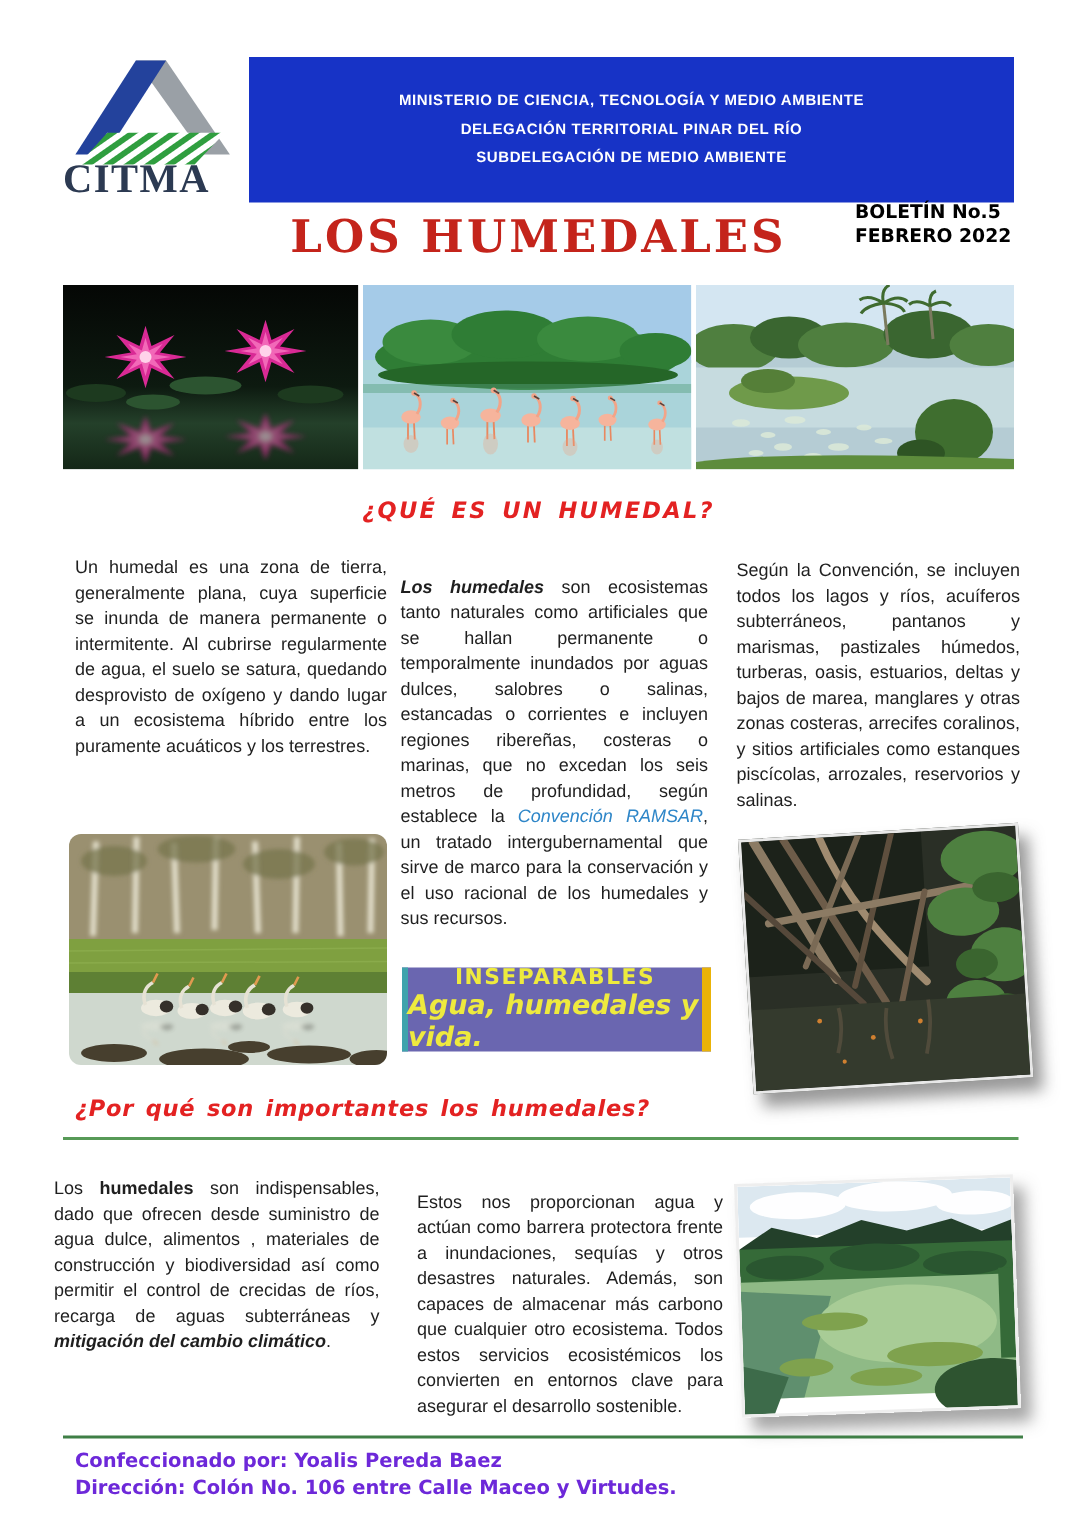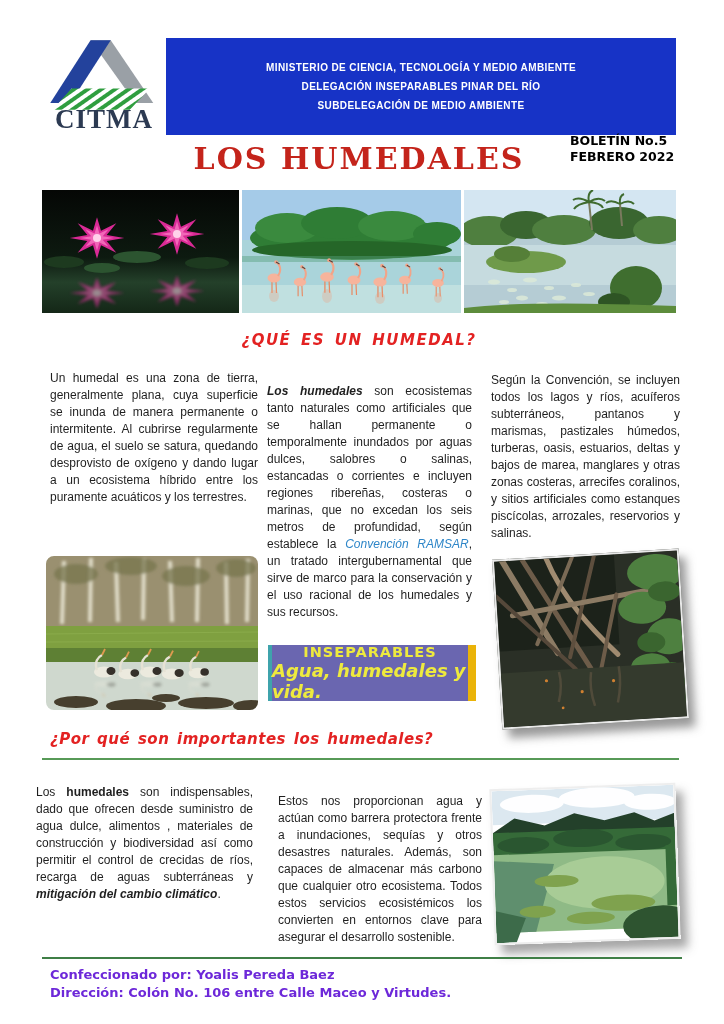--- a/index.html
+++ b/index.html
@@ -1,20 +1,20 @@
 <!DOCTYPE html>
 <html><head>
 <meta charset="utf-8">
 <style>
   html,body{margin:0;padding:0;background:#ffffff;}
   .page{position:relative;width:724px;height:1024px;background:#ffffff;overflow:hidden;
         font-family:"Liberation Sans",sans-serif;}
 
   
-  .logo-box{position:absolute;left:42px;top:36px;width:124px;height:116px;background:#fff;text-align:center;}
+  .logo-box{position:absolute;left:42px;top:36px;width:124px;height:116px;background:#fff;text-align:left;}
   .logo-box svg{display:block;margin:2px auto 0 auto;}
   .citma-label{font-family:"Liberation Serif",serif;font-weight:bold;font-size:27px;color:#2c3a52;
                letter-spacing:1px;line-height:26px;margin-top:-6px;}
   .blue-band{position:absolute;left:166px;top:38px;width:510px;height:97px;background:#1733c6;
              display:flex;flex-direction:column;align-items:center;justify-content:center;gap:8px;}
   .band-line{color:#ffffff;font-weight:bold;font-size:10px;letter-spacing:.4px;white-space:nowrap;}
   .bulletin{position:absolute;left:570px;top:133px;width:120px;font-family:"DejaVu Sans",sans-serif;
             font-weight:bold;font-size:12.5px;line-height:16px;color:#000;}
   .main-title{position:absolute;left:42px;top:141px;width:634px;text-align:center;
               font-family:"DejaVu Serif",serif;font-weight:bold;font-size:30px;letter-spacing:2px;
@@ -32,21 +32,21 @@
   .body-text{font-size:12px;line-height:17px;text-align:justify;color:#1f1f1f;}
   .s1col1{position:absolute;left:50px;top:358px;width:208px;}
   .s1col2{position:absolute;left:267px;top:371px;width:205px;}
   .s1col3{position:absolute;left:491px;top:360px;width:189px;}
   .lead-bi{font-weight:bold;font-style:italic;}
   .ramsar-link{color:#2e86c8;font-style:italic;}
   .pelican-photo{position:absolute;left:46px;top:556px;width:212px;height:154px;border-radius:8px;
                  overflow:hidden;box-shadow:inset 0 0 18px 12px #ffffff;}
   .pelican-photo svg{display:block;}
   .insep-box{position:absolute;left:268px;top:645px;width:196px;height:56px;background:#6a66b0;
-             border-left:4px solid #3fa3ac;border-right:8px solid #eab308;
+             border-left:4px solid #3fa3ac;border-right:6px solid #eab308;
              display:flex;flex-direction:column;align-items:center;justify-content:center;}
   .insep-line1{font-family:"DejaVu Sans",sans-serif;font-weight:bold;font-size:14.5px;
                letter-spacing:1px;color:#eeea3e;}
   .insep-line2{font-family:"DejaVu Sans",sans-serif;font-weight:bold;font-size:18px;color:#eeea3e;font-style:italic;}
   .mangrove-photo{position:absolute;left:497px;top:554px;width:183px;height:166px;
                   transform:rotate(-3.5deg);box-shadow:6px 9px 10px rgba(70,70,70,.55);
                   border:2px solid #e8e8e8;background:#2a2f26;overflow:hidden;}
   .mangrove-photo svg{display:block;}
 
   
@@ -82,21 +82,21 @@
       </defs>
       <polygon points="38,2 56,2 94,58 78,58" fill="#9aa0a6"></polygon>
       <polygon points="2,58 38,2 56,2 20,58" fill="#23429c"></polygon>
       <polygon points="4,64 21,45 91,45 73,64" fill="url(#hatch)"></polygon>
     </svg>
     <div class="citma-label">CITMA</div>
   </div>
 
   <div class="blue-band">
     <div class="band-line">MINISTERIO DE CIENCIA, TECNOLOGÍA Y MEDIO AMBIENTE</div>
-    <div class="band-line">DELEGACIÓN INSEPARABLES PINAR DEL RÍO</div>
+    <div class="band-line">DELEGACIÓN TERRITORIAL PINAR DEL RÍO</div>
     <div class="band-line">SUBDELEGACIÓN DE MEDIO AMBIENTE</div>
   </div>
 
   <div class="bulletin">
     <div>BOLETÍN No.5</div>
     <div>FEBRERO 2022</div>
   </div>
 
   <div class="main-title">LOS HUMEDALES</div>
 

